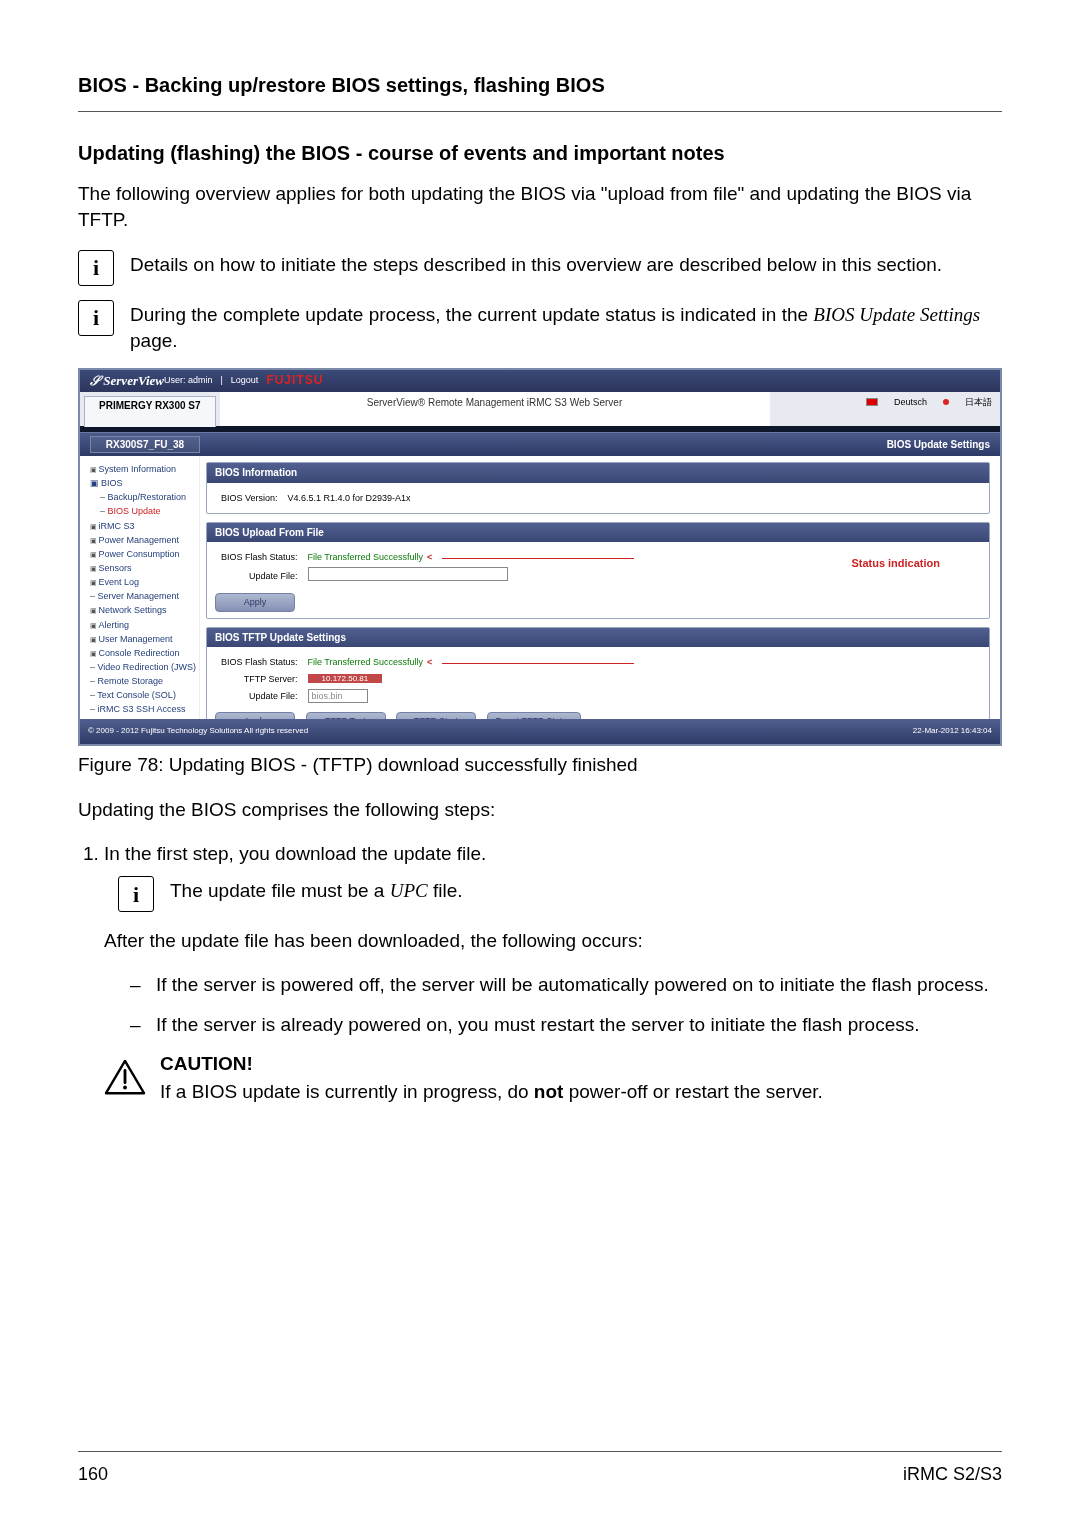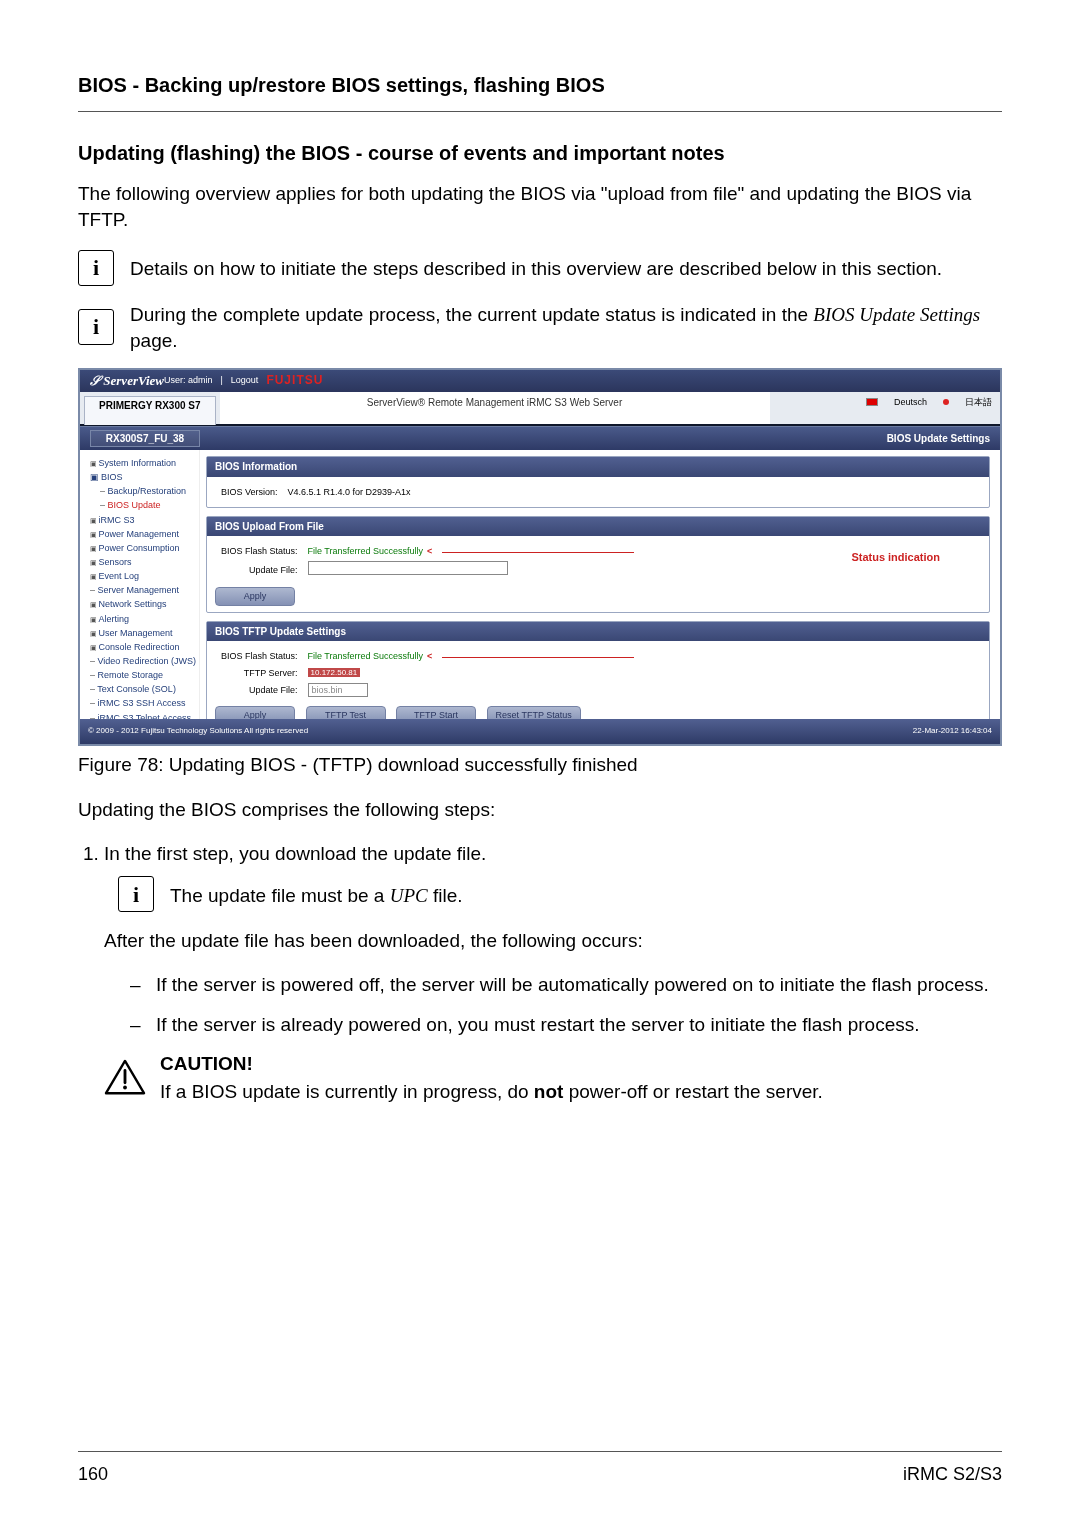--- a/index.html
+++ b/index.html
@@ -11,21 +11,21 @@
     width: 1080px;
     height: 1526px;
     position: relative;
     padding: 72px 78px 40px 78px;
     line-height: 1.35;
   }
   .header-line { border-bottom: 1px solid #555; padding-bottom: 12px; margin-bottom: 28px; }
   .page-header { font-weight: bold; font-size: 20px; }
   .sub-heading { font-weight: bold; font-size: 20px; margin-bottom: 14px; }
   .body-text { font-size: 19px; margin-bottom: 18px; }
-  .info-row { display: flex; align-items: center; margin-bottom: 14px; }
+  .info-row { display: flex; align-items: flex-start; margin-bottom: 14px; }
   .info-icon {
     width: 36px; height: 36px; border: 1.5px solid #000; border-radius: 3px;
     display: flex; align-items: center; justify-content: center;
     font-family: Georgia, 'Times New Roman', serif;
     font-weight: bold; font-size: 22px; font-style: normal;
     margin-right: 16px; flex-shrink: 0;
   }
   .info-icon::before { content: "i"; }
   .info-text { font-size: 19px; line-height: 1.35; padding-top: 2px; }
   .italic-serif { font-family: 'Times New Roman', serif; font-style: italic; }
@@ -38,21 +38,21 @@
   .sv-titlebar {
     height: 22px;
     background: linear-gradient(to bottom, #3b4a78, #2b355c);
     color: #fff; font-style: italic; font-family: 'Times New Roman', serif;
     font-size: 13px; font-weight: bold;
     display: flex; align-items: center; justify-content: flex-start;
     padding: 0 10px;
   }
   .sv-titlebar-right { font-style: normal; font-family: Arial; font-size: 9px; font-weight: normal; display:flex; align-items:center; gap:8px; }
   .fujitsu { color: #d22; font-weight: bold; font-style: normal; font-size: 12px; letter-spacing: 1px; }
-  .sv-tabbar { background: #e7ebf1; border-bottom: 2px solid #0f172a; height: 34px; display: flex; position: relative; }
+  .sv-tabbar { background: #e7ebf1; border-bottom: 6px solid #0f172a; height: 40px; display: flex; position: relative; }
   .sv-tab {
     border: 1px solid #aab3c6; background: #f5f7fb; padding: 2px 14px; margin: 4px 0 -1px 4px;
     font-size: 10px; font-weight: bold; border-bottom: none;
   }
   .sv-subheader {
     font-size: 10px; text-align: center; color: #333; background:#fff;
     width: 550px; margin-left: 4px; padding: 4px 0;
   }
   .sv-lang { position:absolute; right:8px; top:4px; font-size:9px; display:flex; gap:16px; align-items:center; }
   .flag { width:12px; height:8px; background:#d00; border:1px solid #888; display:inline-block; }
@@ -77,21 +77,21 @@
   .sv-main { flex:1; padding:6px 10px 6px 6px; position:relative; }
   .panel { border:1px solid #9ba7c1; margin-bottom:8px; border-radius:2px; }
   .panel-h {
     background: linear-gradient(to bottom,#516091,#3a4774);
     color:#fff; font-size:10px; font-weight:bold; padding:3px 8px;
   }
   .panel-b { padding:6px 8px; font-size:9px; }
   .panel-b table td { padding:1px 4px; font-size:9px; vertical-align:middle; }
   .lbl { text-align:right; white-space:nowrap; }
   .status-green { color:#0a7a0a; }
-  .tftp-server { background:#c04848; color:#fff; padding:0 3px; font-size:8px; }
+  .tftp-server { background:#c04848; color:#fff; padding:0 14px; font-size:8px; }
   .btn-sv {
     display:inline-block; min-width:80px; text-align:center;
     background:linear-gradient(to bottom,#aeb8d0,#8491b4);
     border:1px solid #7481a4; color:#2a3660; font-size:9px; padding:2px 8px;
     border-radius:4px; margin-right:8px;
   }
   .status-indication { color:#c22; font-size:11px; font-weight:bold; position:absolute; right:60px; top:100px; white-space:nowrap; }
   .arrow-mark { color:#c22; font-weight:bold; padding-left:4px; }
   .sv-footer {
     height:25px; background:linear-gradient(to bottom,#516091,#2e3a66); color:#fff;

